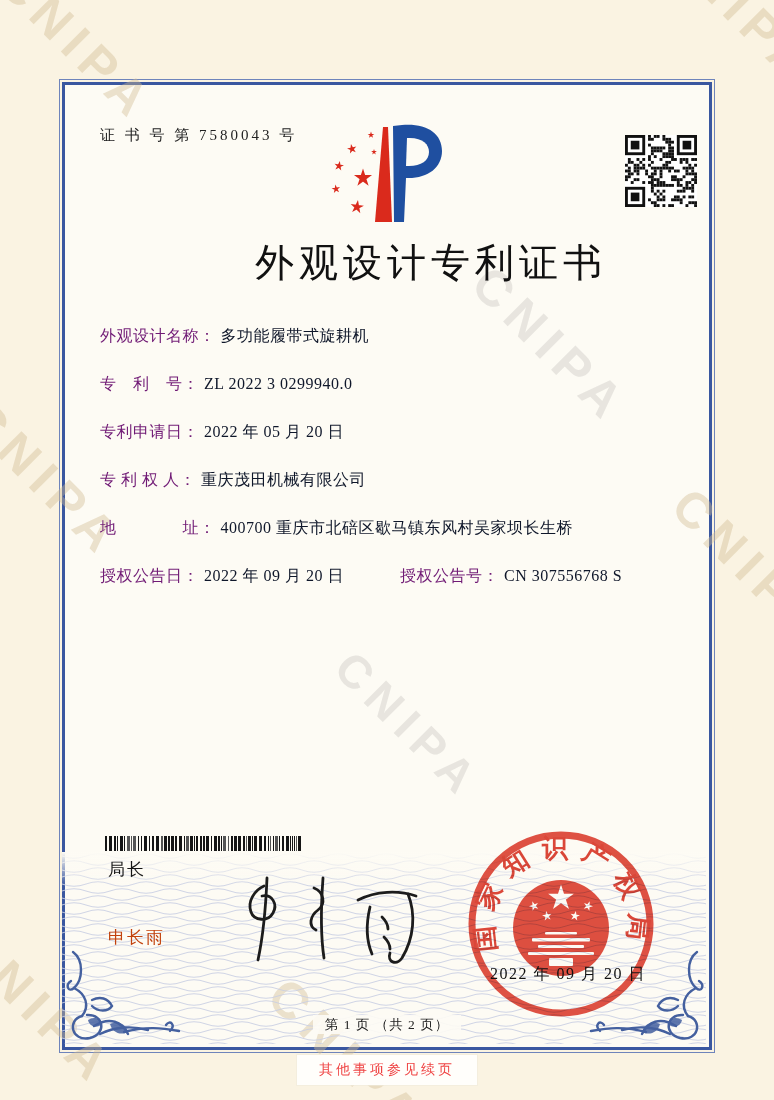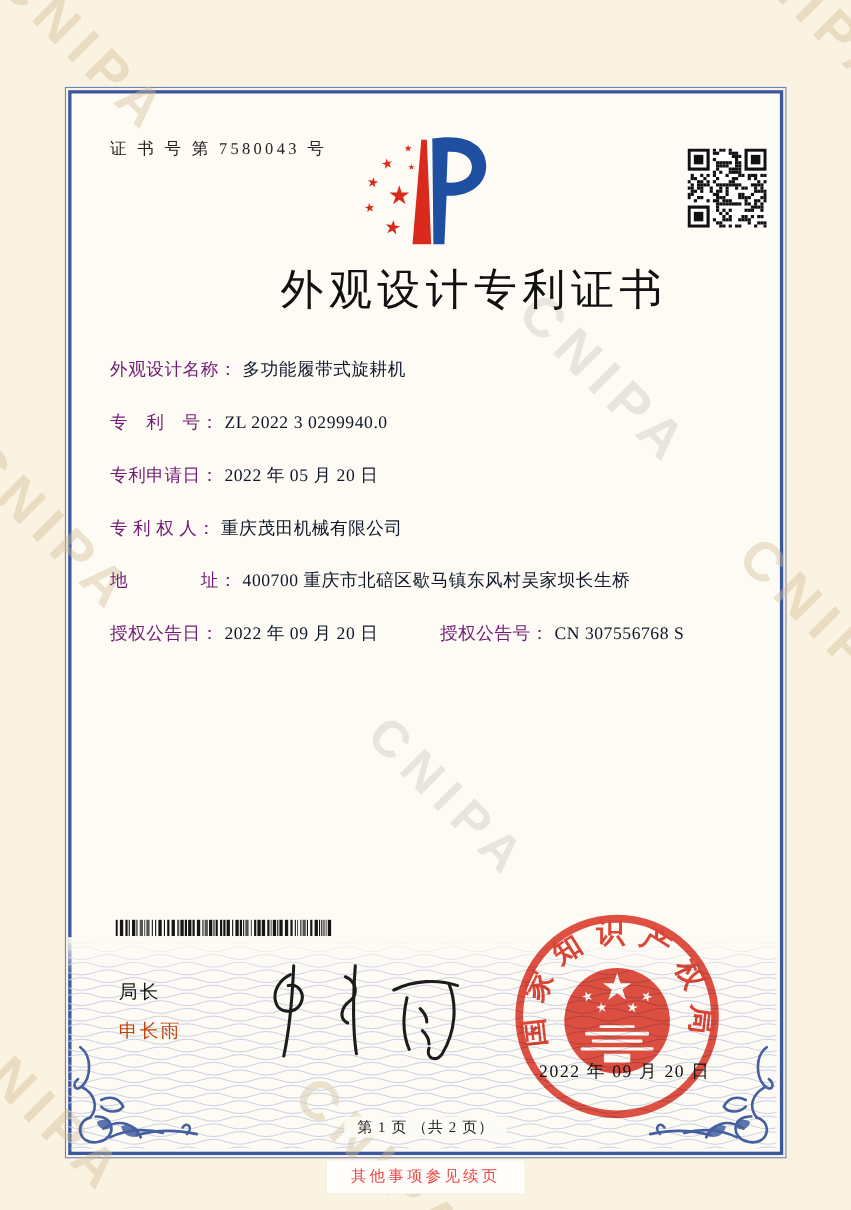--- a/index.html
+++ b/index.html
@@ -56,21 +56,21 @@
     text-align:justify;
   }
   .paras p{margin:0;text-indent:2em;}
   .barcode{position:absolute;left:43px;top:754px;width:202px;height:15px;}
   .band{position:absolute;left:0;top:770px;width:644px;height:192px;overflow:hidden;}
   .band-fade{position:absolute;left:0;top:770px;width:644px;height:34px;
     background:linear-gradient(#fdfbf4,rgba(253,251,244,0));}
   .corner{position:absolute;width:118px;height:118px;z-index:4;}
   .corner-l{left:2px;top:844px;}
   .corner-r{left:526px;top:844px;transform:scaleX(-1);}
-  .sig-title{position:absolute;left:46px;top:808px;font-size:17px;letter-spacing:2px;z-index:5;
+  .sig-title{position:absolute;left:46px;top:776px;font-size:17px;letter-spacing:2px;z-index:5;
     font-family:Liberation Serif, serif;color:#151515;}
   .sig-name{position:absolute;left:46px;top:844px;font-size:17px;letter-spacing:2px;z-index:5;
     font-family:"Liberation Sans","DejaVu Sans",sans-serif;color:#c2410c;}
   .sig-script{position:absolute;left:168px;top:792px;width:215px;height:92px;z-index:5;}
   .seal{position:absolute;left:399px;top:742px;width:200px;height:200px;z-index:6;
     mix-blend-mode:multiply;opacity:.94;}
   .seal-date{position:absolute;left:428px;top:882px;font-size:16px;letter-spacing:1.5px;
     color:#111;z-index:7;}
   .page-info{
     position:absolute;left:0;top:934px;width:100%;text-align:center;z-index:5;

